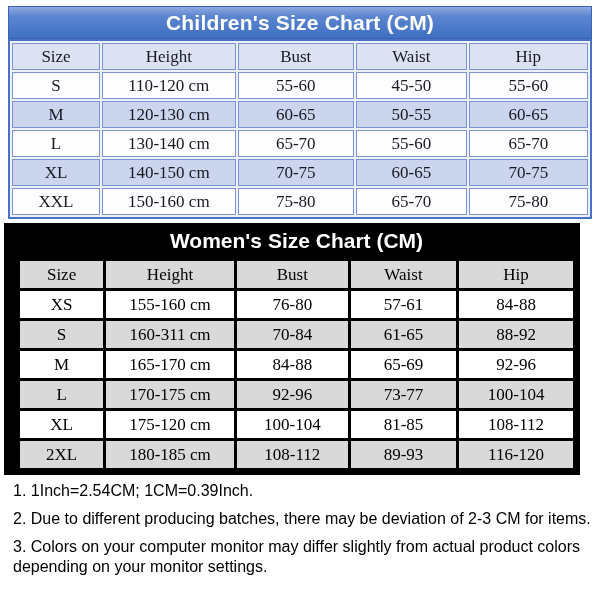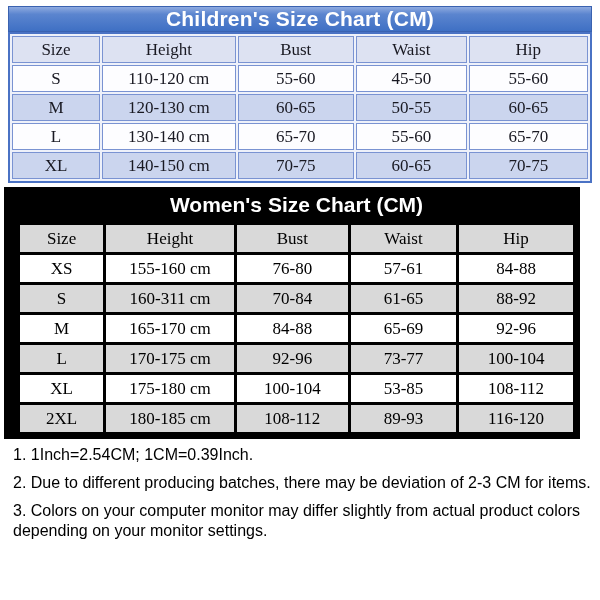--- a/index.html
+++ b/index.html
@@ -7,21 +7,21 @@
     width:600px;height:600px;
     background:#ffffff;
     font-family:"Liberation Sans", sans-serif;
     color:#111;
     overflow:hidden;
   }
 
   
   .kids{margin:6px 8px 0 8px;}
   .kids-title{
-    height:26px;
+    height:33px;
     background:linear-gradient(180deg,#8fabe0 0%,#5b85cf 30%,#3f70c4 100%);
     border:1px solid #3a62b0;
     box-sizing:border-box;
     color:#ffffff;
     font-size:21px;font-weight:bold;
     display:flex;align-items:center;justify-content:center;
     letter-spacing:.2px;
   }
   table.sizes{width:100%;table-layout:fixed;font-family:Liberation Serif, serif;}
   .kids table.sizes{
@@ -118,20 +118,27 @@
           <td>55-60</td>
           <td>65-70</td>
         </tr>
         <tr>
           <td>XL</td>
           <td>140-150 cm</td>
           <td>70-75</td>
           <td>60-65</td>
           <td>70-75</td>
         </tr>
+        <tr>
+          <td>XXL</td>
+          <td>150-160 cm</td>
+          <td>75-80</td>
+          <td>65-70</td>
+          <td>75-80</td>
+        </tr>
       </tbody>
   </table>
 </section>
 
 <section class="women">
   <div class="women-title">Women's Size Chart (CM)</div>
   <table class="sizes">
     <colgroup>
       <col class="c-size">
         <col class="c-height">
@@ -172,23 +179,23 @@
         </tr>
         <tr>
           <td>L</td>
           <td>170-175 cm</td>
           <td>92-96</td>
           <td>73-77</td>
           <td>100-104</td>
         </tr>
         <tr>
           <td>XL</td>
-          <td>175-180 cm</td>
+          <td>175-120 cm</td>
           <td>100-104</td>
-          <td>53-85</td>
+          <td>81-85</td>
           <td>108-112</td>
         </tr>
         <tr>
           <td>2XL</td>
           <td>180-185 cm</td>
           <td>108-112</td>
           <td>89-93</td>
           <td>116-120</td>
         </tr>
       </tbody>

